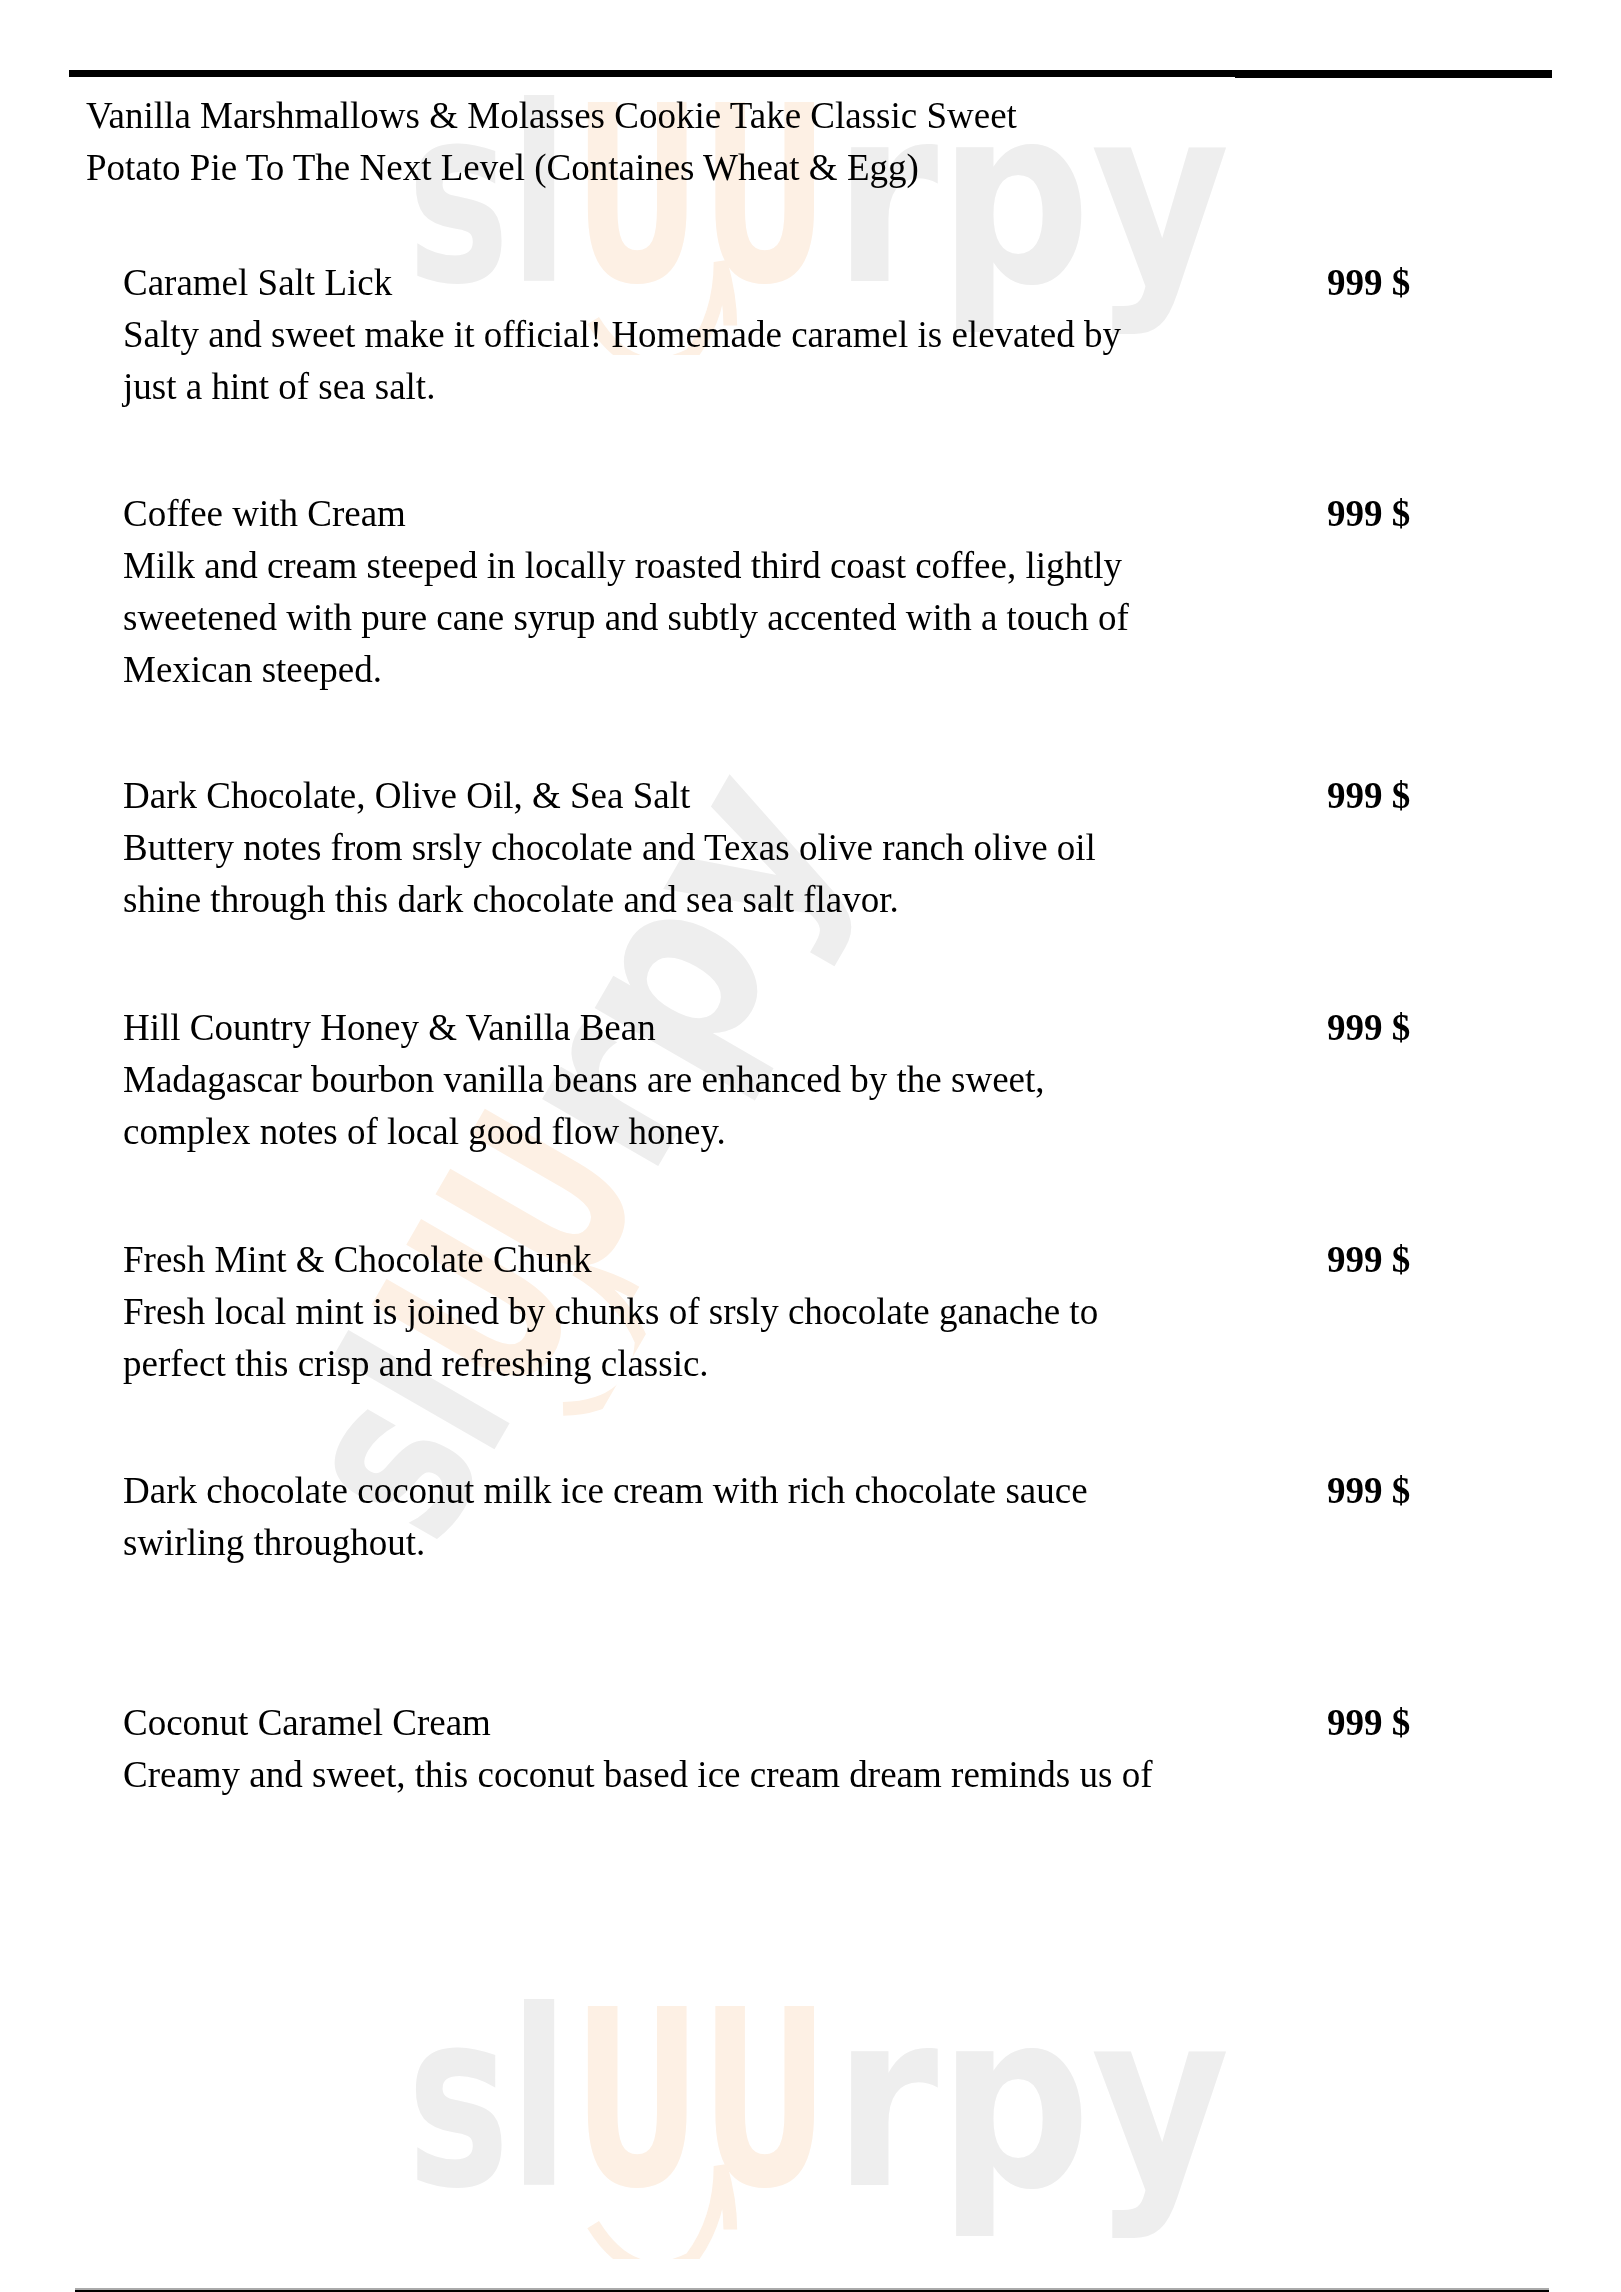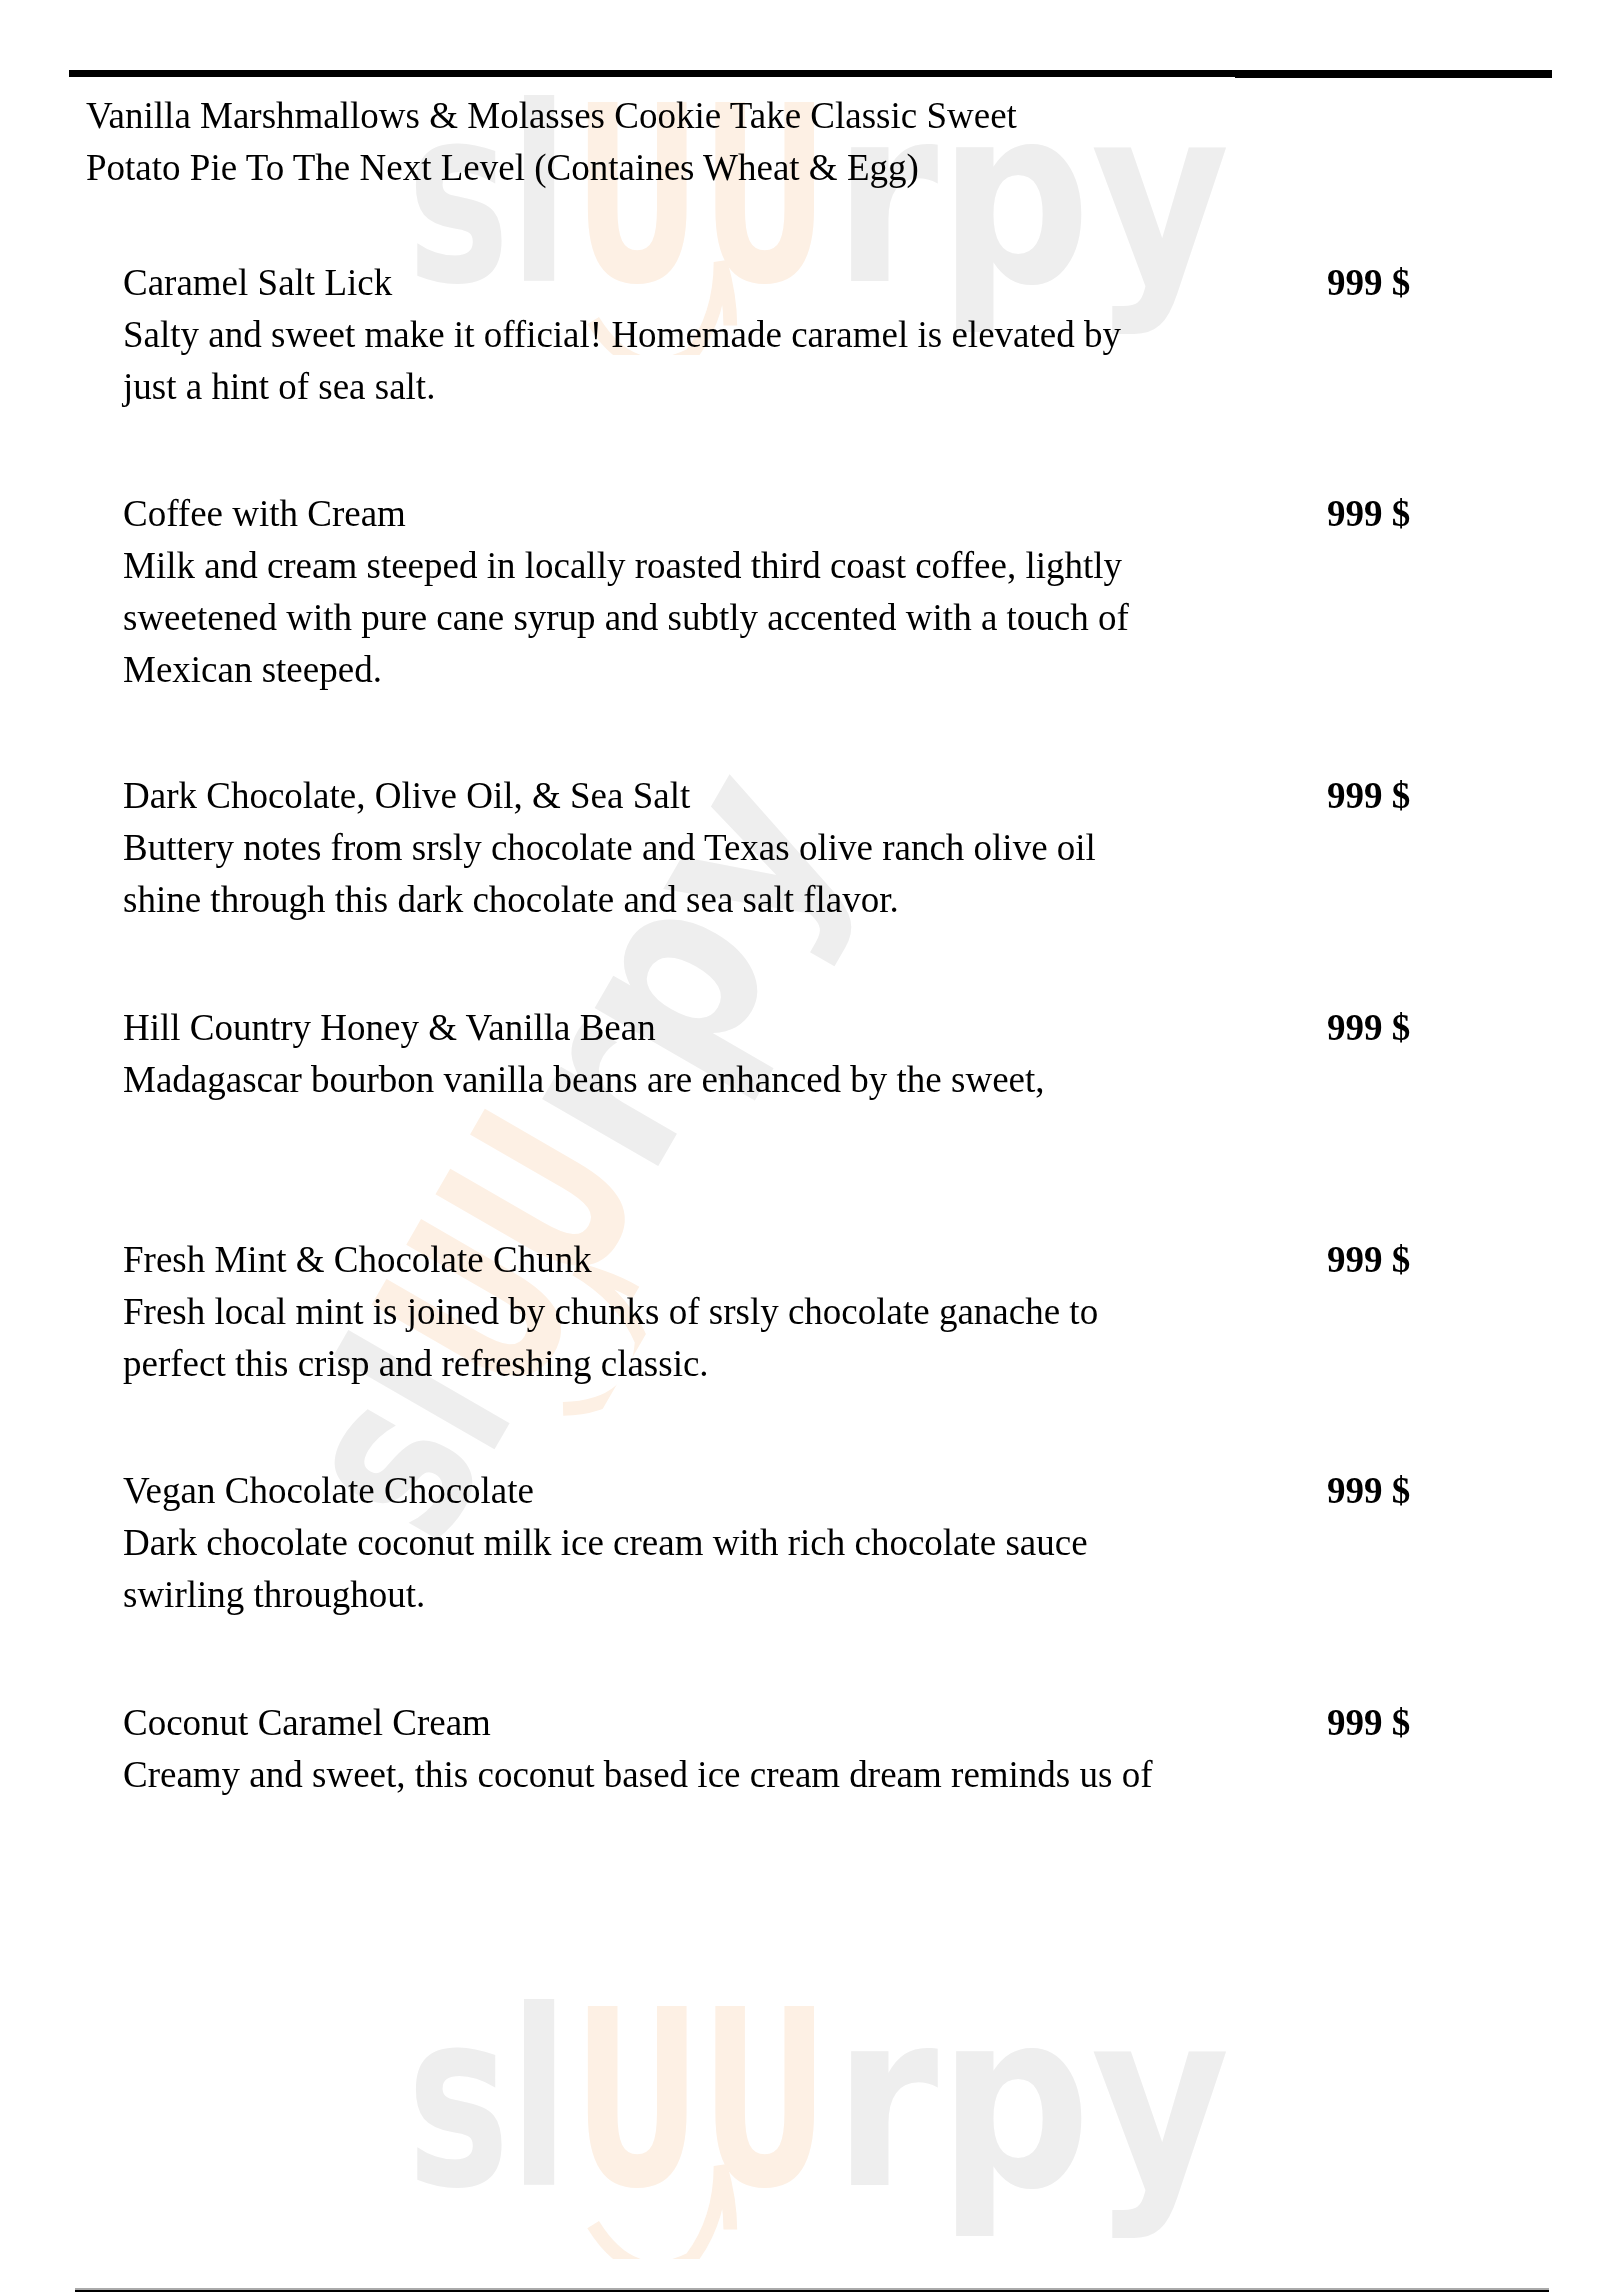--- a/index.html
+++ b/index.html
@@ -99,31 +99,31 @@
     <span class="item-name">Dark Chocolate, Olive Oil, &amp; Sea Salt</span>
     <span class="item-price">999 $</span>
     <span class="item-desc">Buttery notes from srsly chocolate and Texas olive ranch olive oil</span>
     <span class="item-desc">shine through this dark chocolate and sea salt flavor.</span>
   </div>
 
   <div class="item" style="top:1002px">
     <span class="item-name">Hill Country Honey &amp; Vanilla Bean</span>
     <span class="item-price">999 $</span>
     <span class="item-desc">Madagascar bourbon vanilla beans are enhanced by the sweet,</span>
+    <span class="item-desc">complex notes of local good flow honey.</span>
   </div>
 
   <div class="item" style="top:1234px">
     <span class="item-name">Fresh Mint &amp; Chocolate Chunk</span>
     <span class="item-price">999 $</span>
     <span class="item-desc">Fresh local mint is joined by chunks of srsly chocolate ganache to</span>
     <span class="item-desc">perfect this crisp and refreshing classic.</span>
   </div>
 
   <div class="item" style="top:1465px">
-    <span class="item-name">Vegan Chocolate Chocolate</span>
     <span class="item-price">999 $</span>
     <span class="item-desc">Dark chocolate coconut milk ice cream with rich chocolate sauce</span>
     <span class="item-desc">swirling throughout.</span>
   </div>
 
   <div class="item" style="top:1697px">
     <span class="item-name">Coconut Caramel Cream</span>
     <span class="item-price">999 $</span>
     <span class="item-desc">Creamy and sweet, this coconut based ice cream dream reminds us of</span>
   </div>

